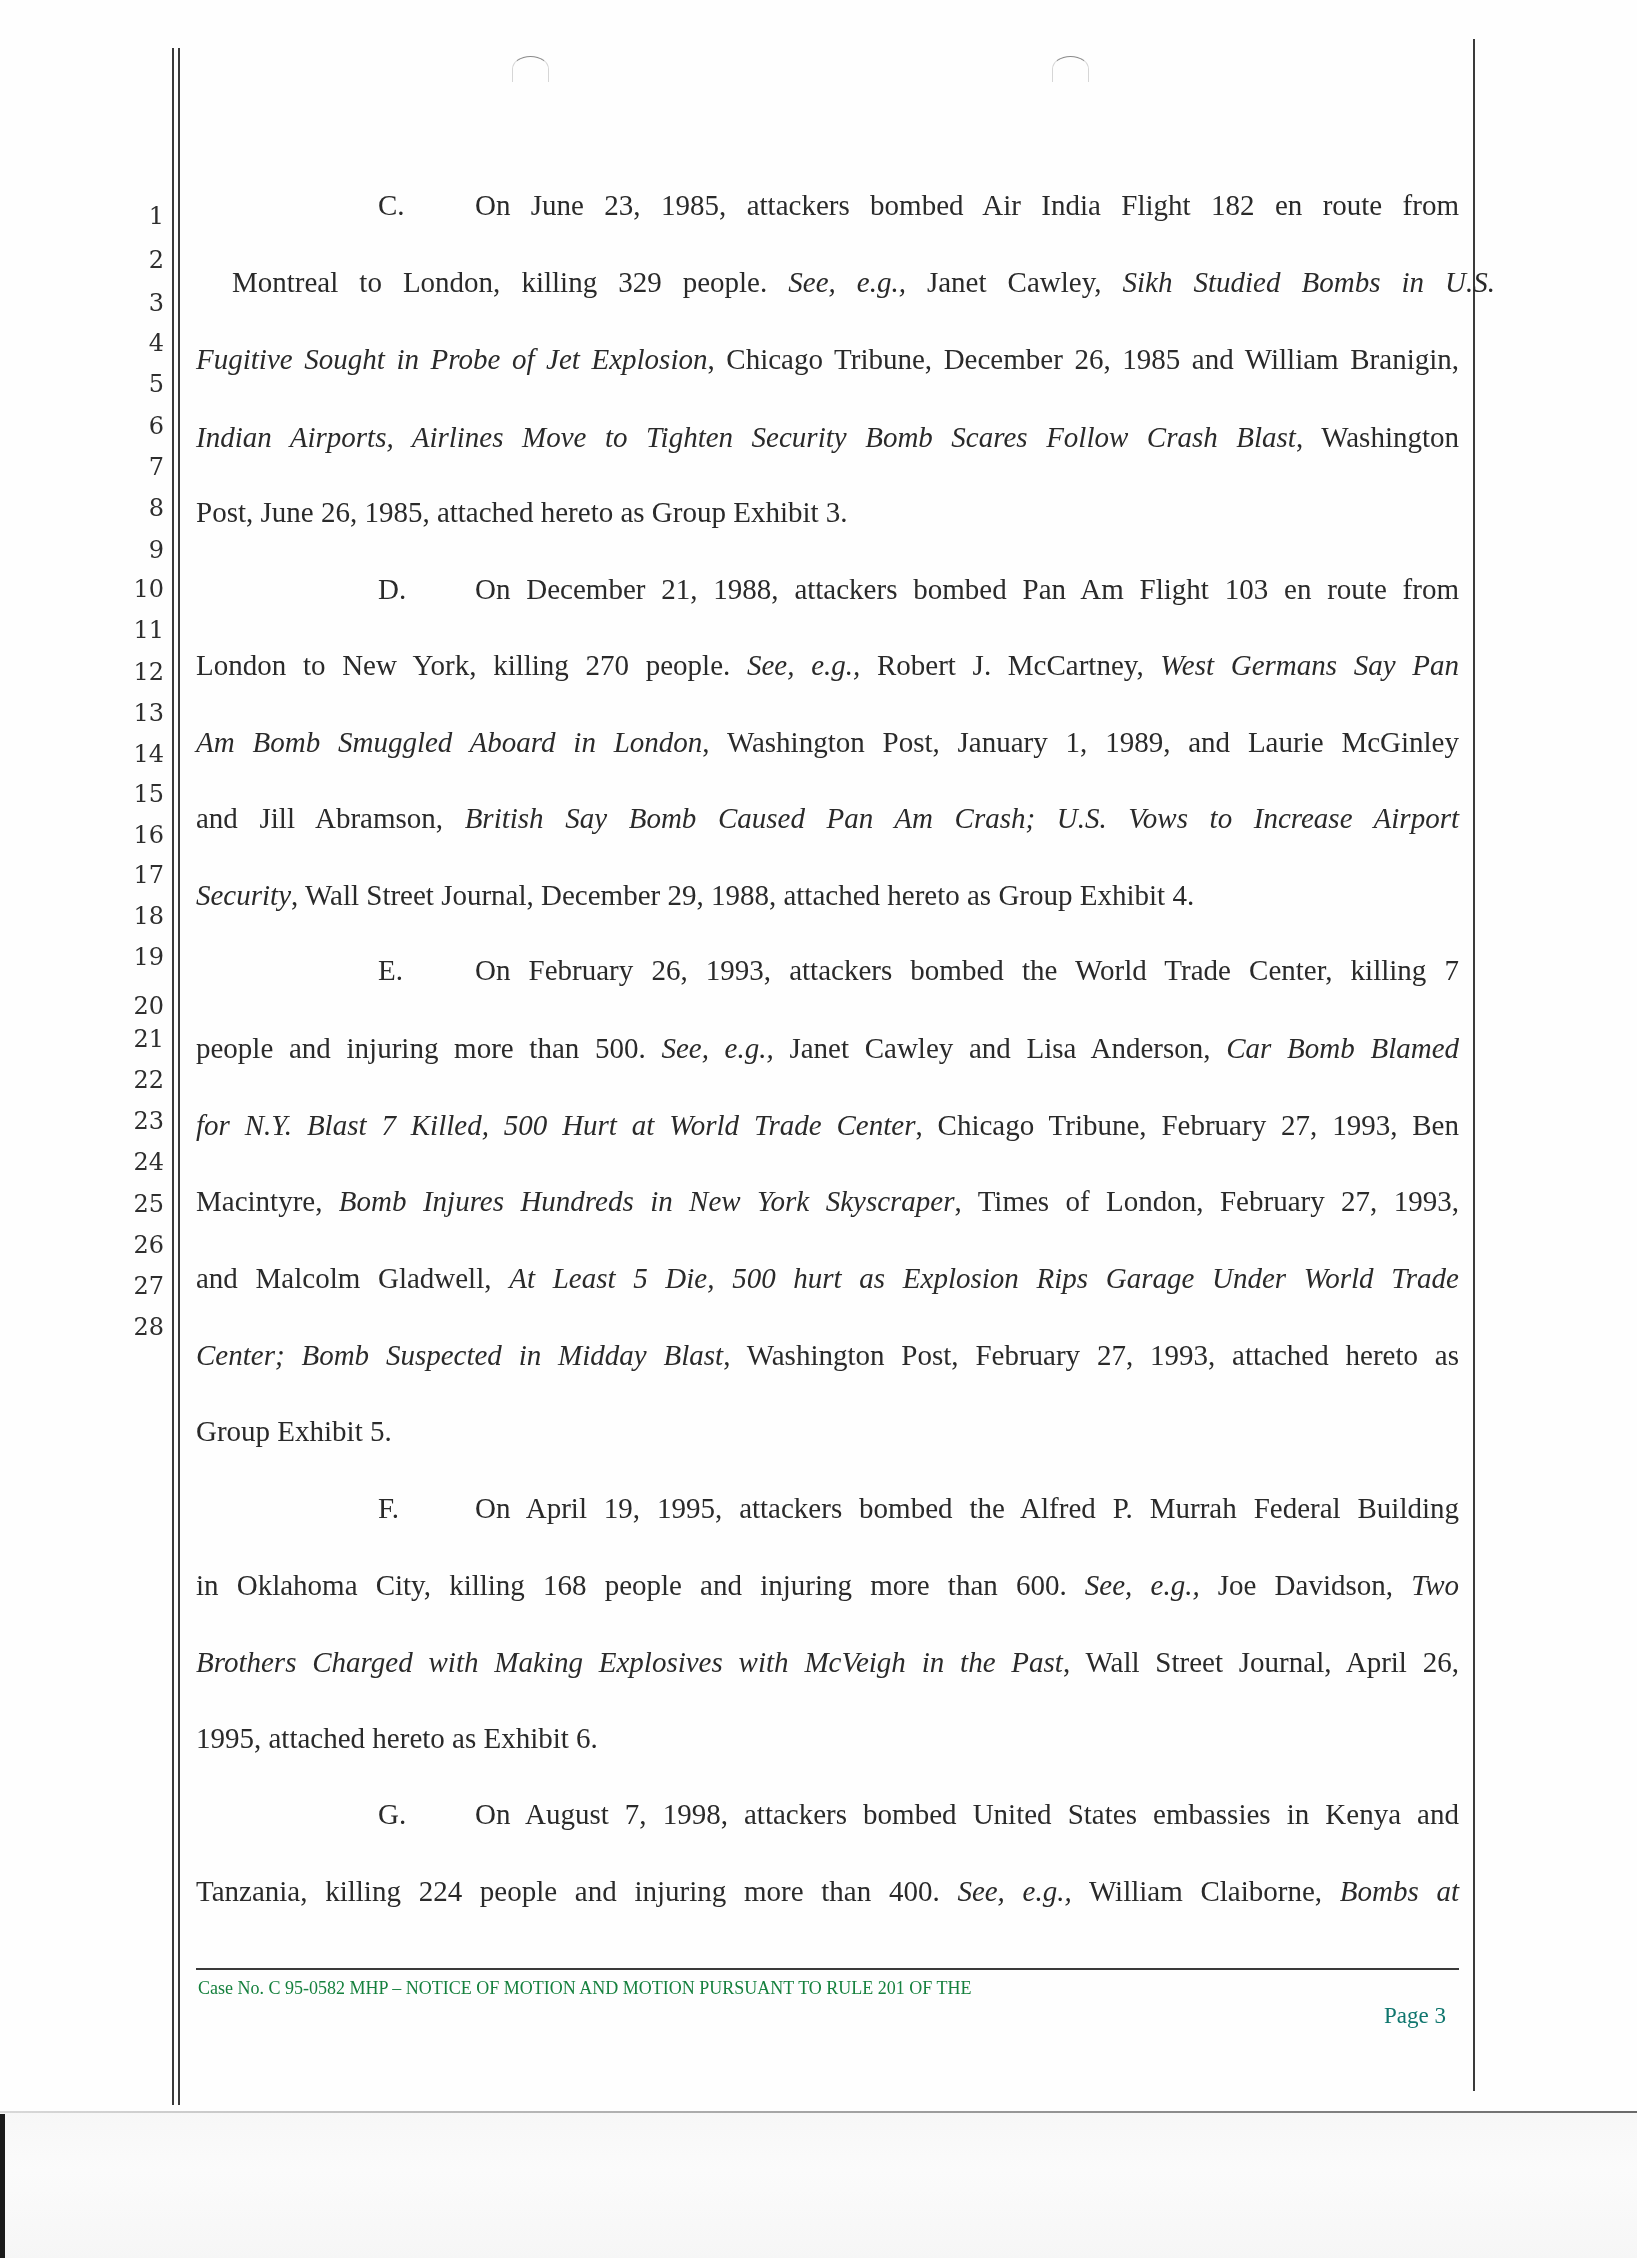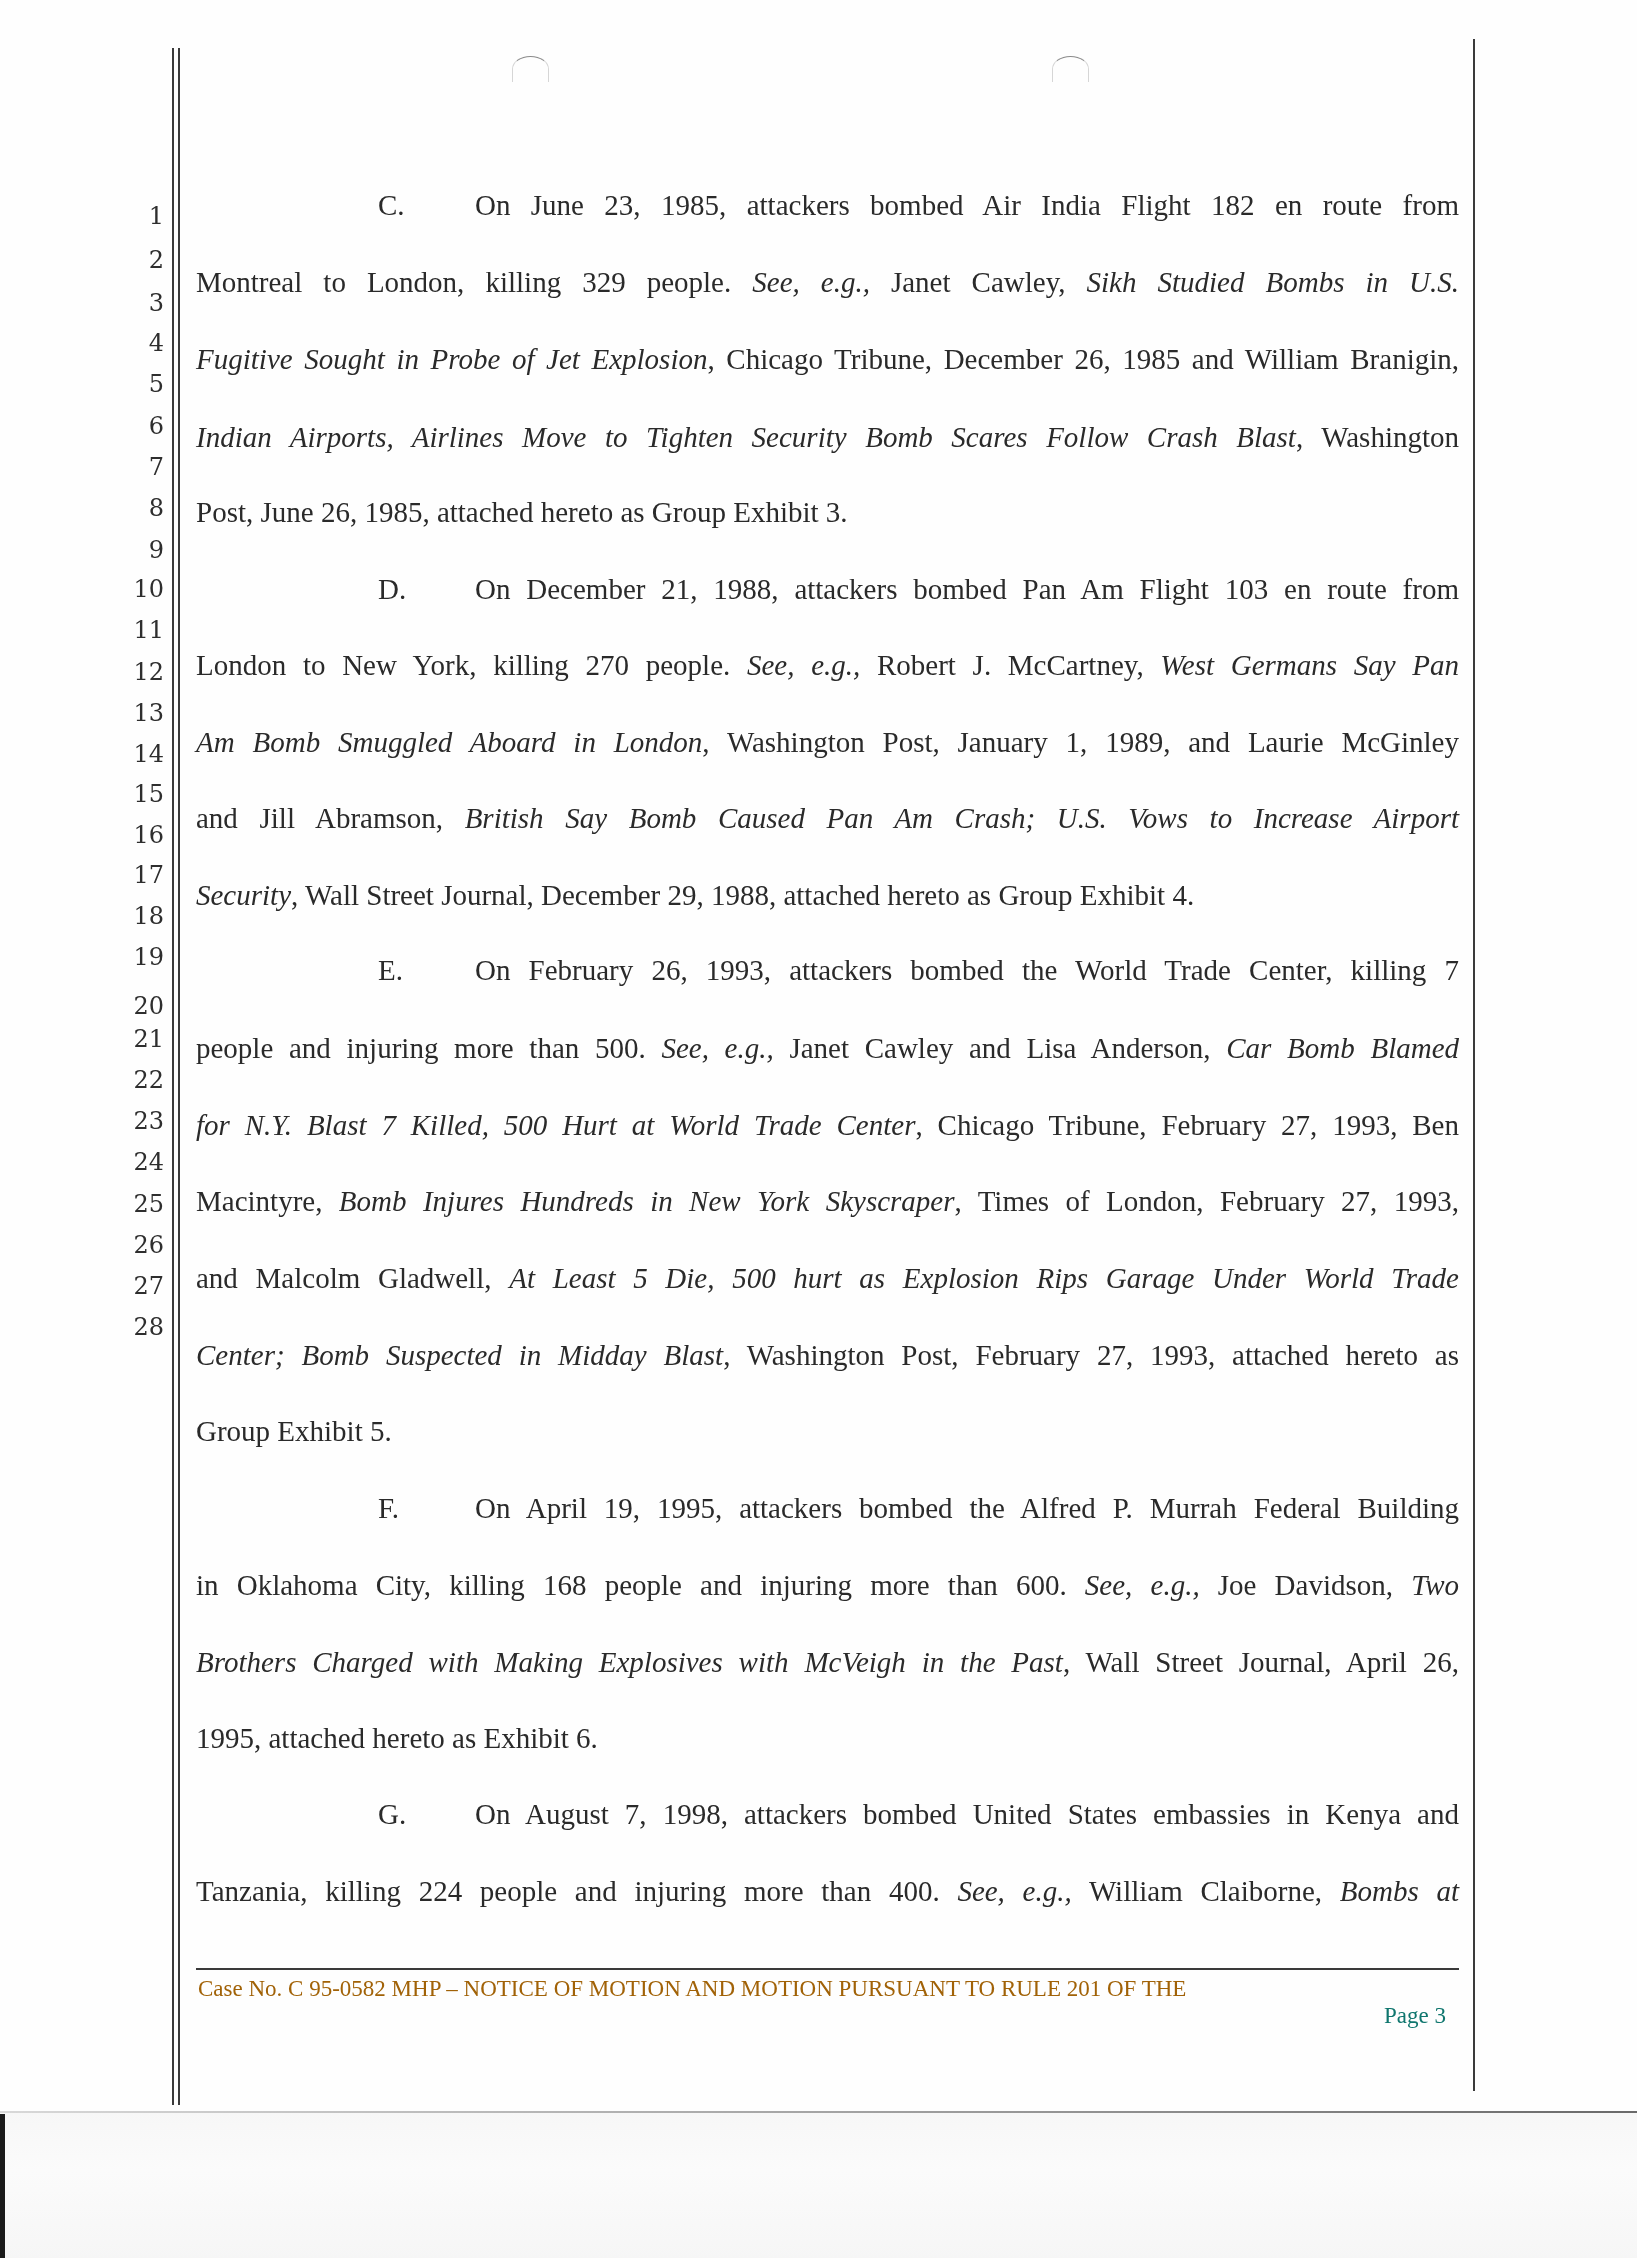--- a/index.html
+++ b/index.html
@@ -123,23 +123,23 @@
   .footer-rule {
     position: absolute;
     left: 196px; top: 1968px;
     width: 1263px; height: 1.9px;
     background: #3a3a3a;
   }
   .footer-text {
     position: absolute;
     left: 198px; top: 1975px;
     width: 1207px;
-    font-size: 23px;
+    font-size: 18px;
     line-height: 27px;
-    color: #a16207;
+    color: #15803d;
     font-family: "Liberation Serif", serif;
   }
   .footer-page {
     position: absolute;
     left: 1384px; top: 2002px;
     font-size: 23px;
     line-height: 27px;
     color: #0f766e;
   }
 </style>
@@ -180,21 +180,21 @@
       <div class="line-num" style="top: 1107px;">23</div>
       <div class="line-num" style="top: 1148px;">24</div>
       <div class="line-num" style="top: 1190px;">25</div>
       <div class="line-num" style="top: 1231px;">26</div>
       <div class="line-num" style="top: 1272px;">27</div>
       <div class="line-num" style="top: 1313px;">28</div>
     </div>
 
   <div class="content" id="content">
       <div class="text-line first" style="top: 4.8px; left: 182px; width: 1081px;"><span class="para-letter">C.</span><span>On June 23, 1985, attackers bombed Air India Flight 182 en route from</span></div>
-      <div class="text-line" style="top: 82px;"><span>Montreal to London, killing 329 people.  </span><i>See, e.g.,</i><span> Janet Cawley, </span><i>Sikh Studied Bombs in U.S.</i></div>
+      <div class="text-line" style="top: 82px; margin-left: 36px;"><span>Montreal to London, killing 329 people.  </span><i>See, e.g.,</i><span> Janet Cawley, </span><i>Sikh Studied Bombs in U.S.</i></div>
       <div class="text-line" style="top: 159px;"><i>Fugitive Sought in Probe of Jet Explosion</i><span>, Chicago Tribune, December 26, 1985 and William Branigin,</span></div>
       <div class="text-line" style="top: 237px;"><i>Indian Airports, Airlines Move to Tighten Security Bomb Scares Follow Crash Blast</i><span>, Washington</span></div>
       <div class="text-line last" style="top: 312px;"><span>Post, June 26, 1985, attached hereto as Group Exhibit 3.</span></div>
       <div class="text-line first" style="top: 389px; left: 182px; width: 1081px;"><span class="para-letter">D.</span><span>On December 21, 1988, attackers bombed Pan Am Flight 103 en route from</span></div>
       <div class="text-line" style="top: 465px;"><span>London to New York, killing 270 people. </span><i>See, e.g.,</i><span> Robert J. McCartney, </span><i>West Germans Say Pan</i></div>
       <div class="text-line" style="top: 542px;"><i>Am Bomb Smuggled Aboard in London</i><span>, Washington Post, January 1, 1989, and Laurie McGinley</span></div>
       <div class="text-line" style="top: 618px;"><span>and Jill Abramson, </span><i>British Say Bomb Caused Pan Am Crash; U.S. Vows to Increase Airport</i></div>
       <div class="text-line last" style="top: 695px;"><i>Security</i><span>, Wall Street Journal, December 29, 1988, attached hereto as Group Exhibit 4.</span></div>
       <div class="text-line first" style="top: 770px; left: 182px; width: 1081px;"><span class="para-letter">E.</span><span>On February 26, 1993, attackers bombed the World Trade Center, killing 7</span></div>
       <div class="text-line" style="top: 848px;"><span>people and injuring more than 500.  </span><i>See, e.g.,</i><span> Janet Cawley and Lisa Anderson, </span><i>Car Bomb Blamed</i></div>

